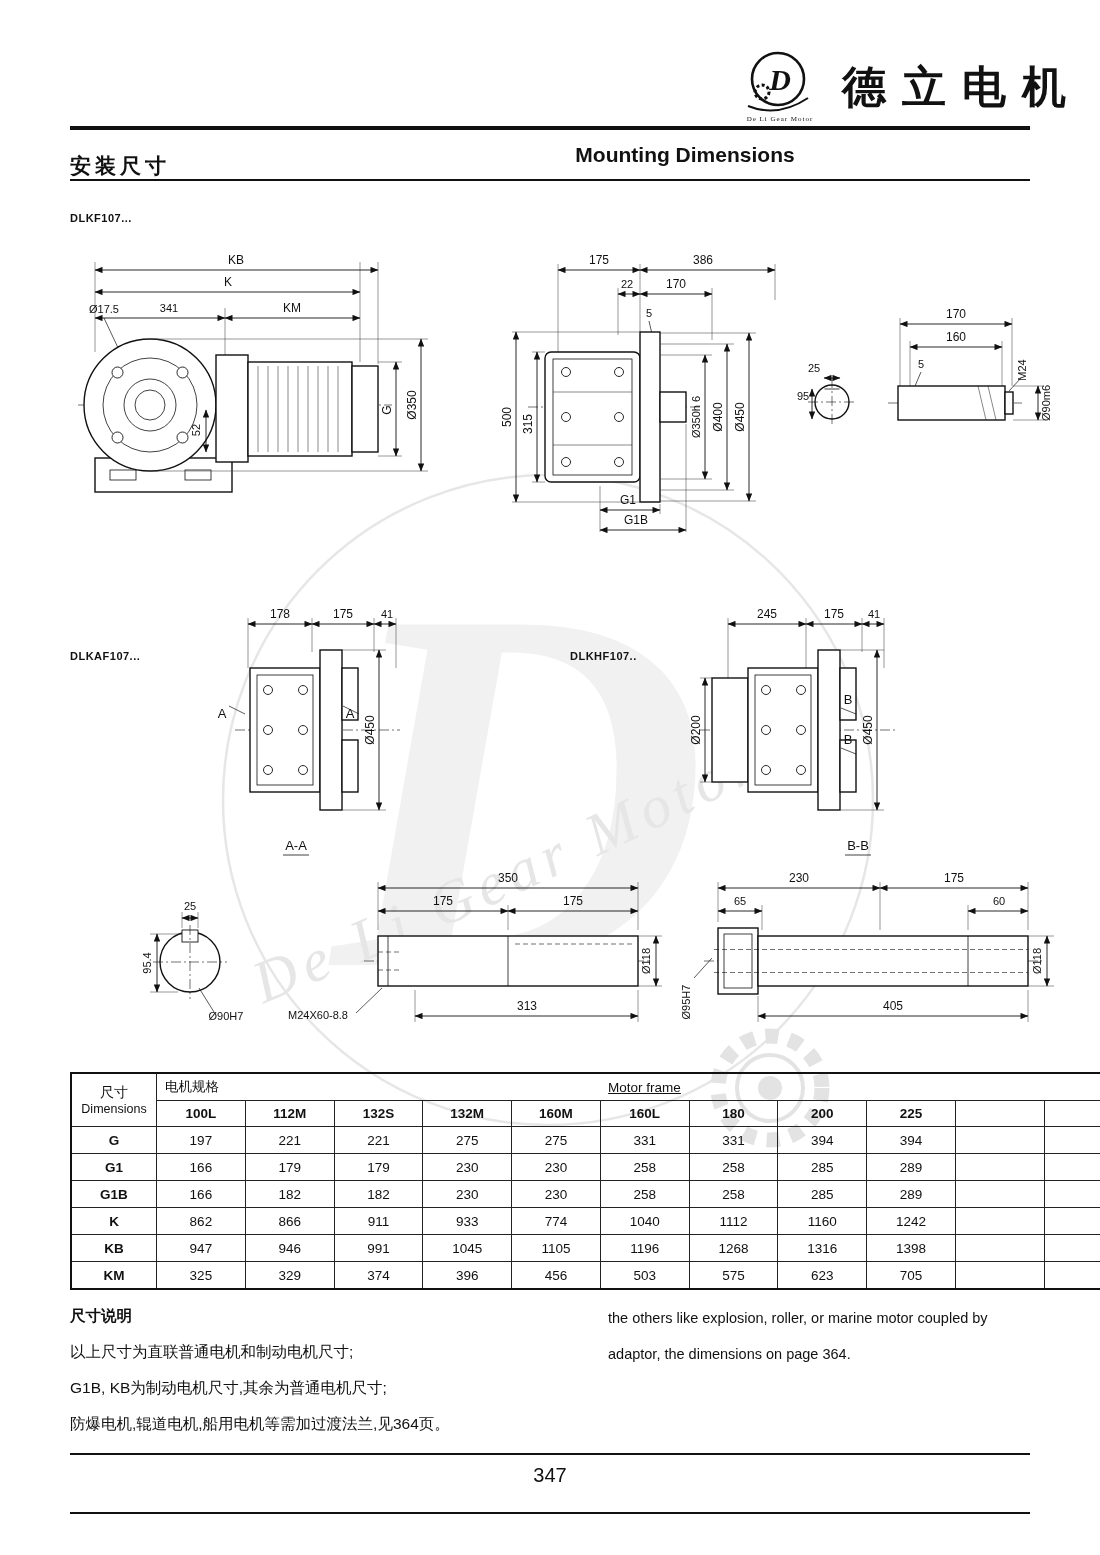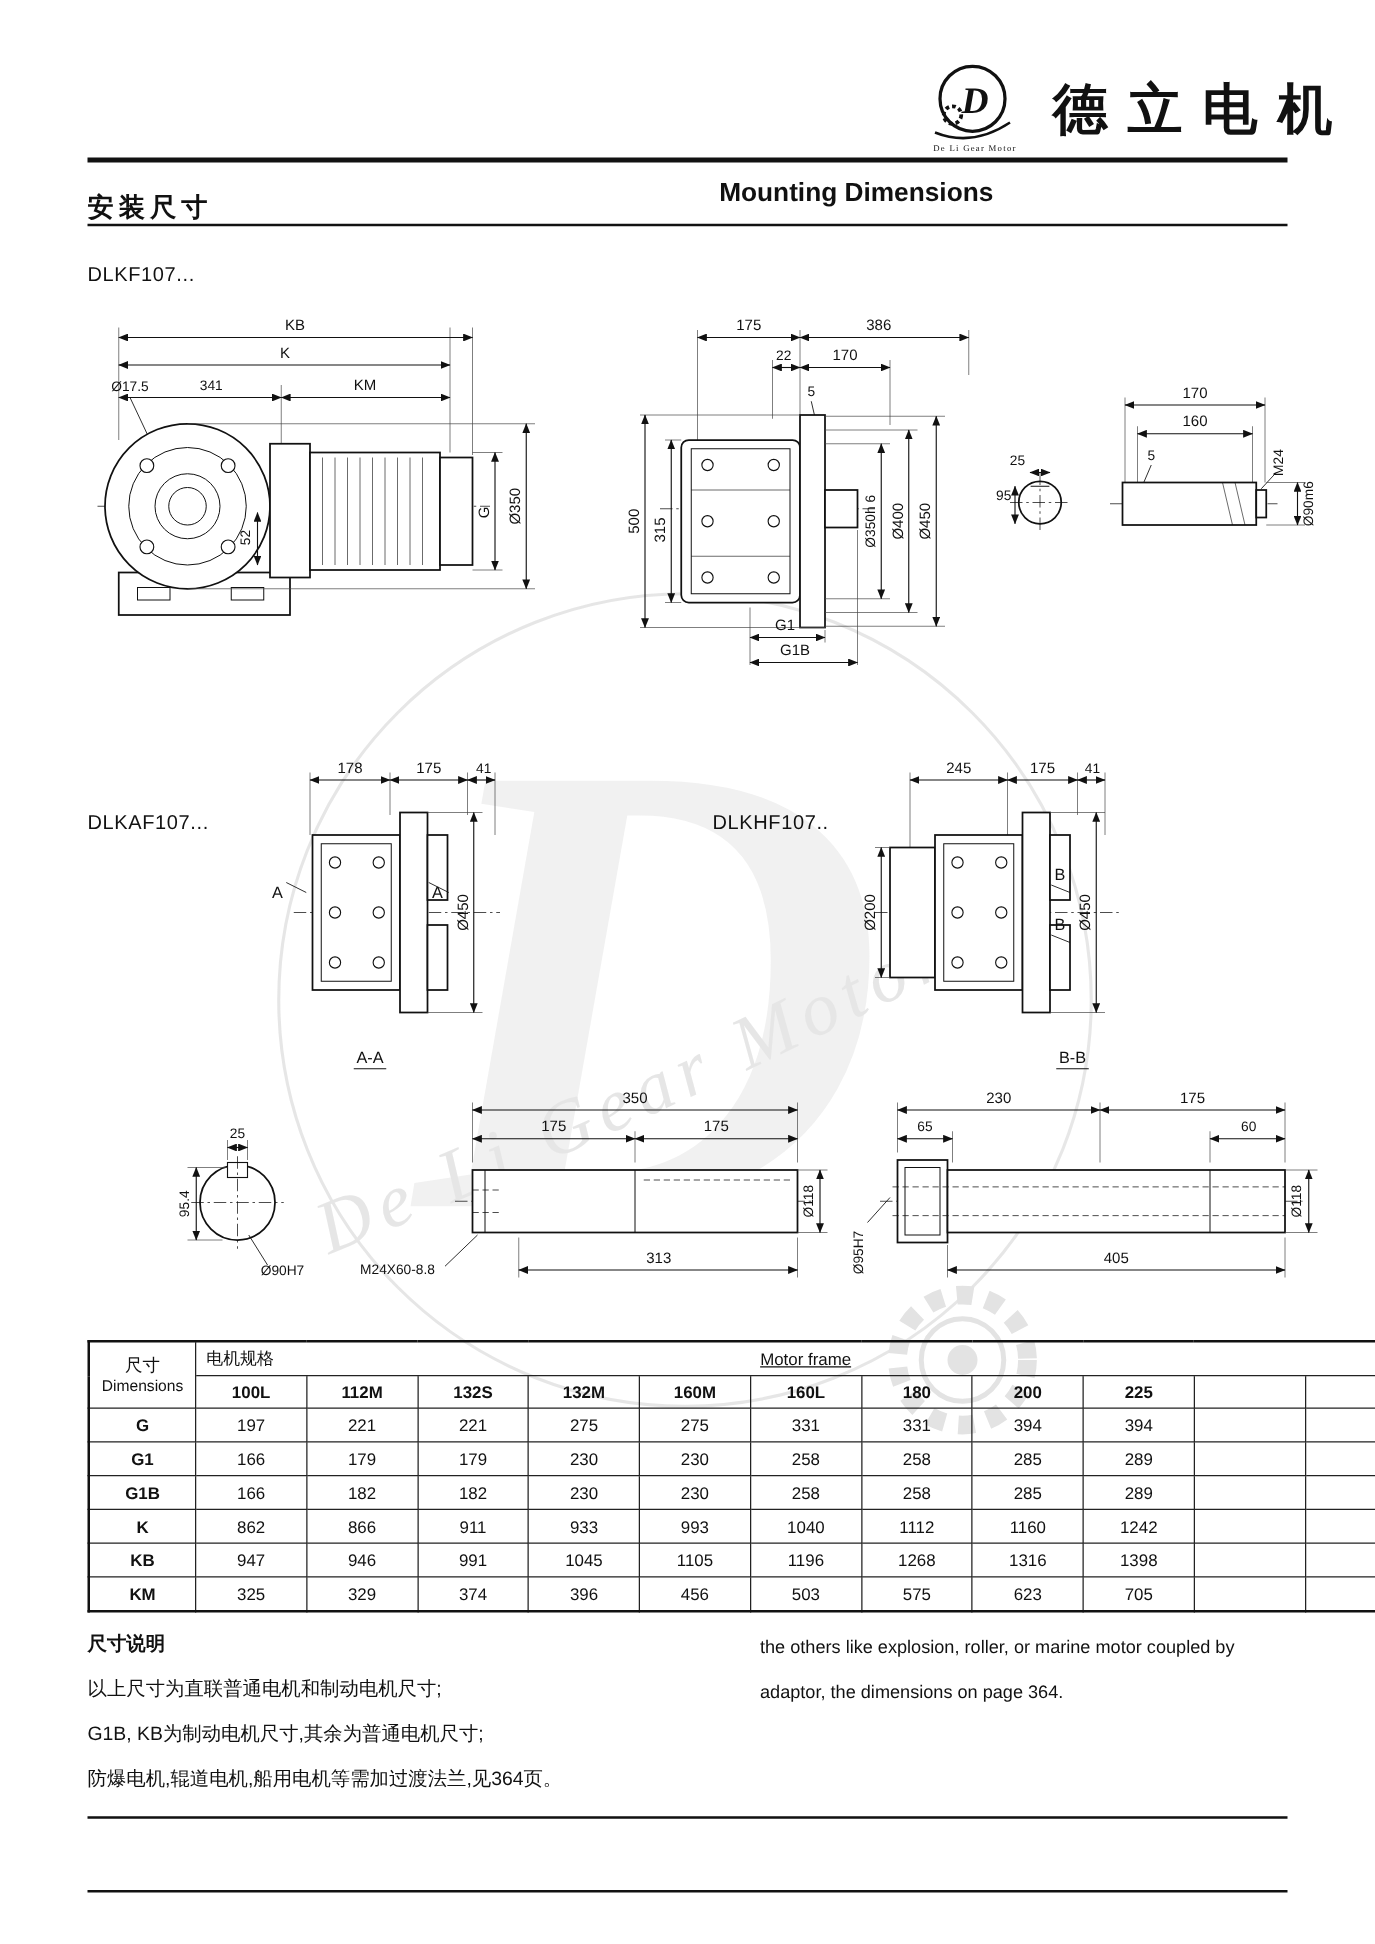--- a/index.html
+++ b/index.html
@@ -15,21 +15,21 @@
   .logo-swoosh{fill:none;stroke:#111;stroke-width:2;}
   .logo-sub{font:7px "Liberation Serif",serif;fill:#111;text-anchor:middle;letter-spacing:1px;}
   .rule{position:absolute;left:70px;width:960px;background:#111;}
   .rule.thick{top:126px;height:4px;}
   .rule.thin{top:179px;height:1.5px;}
   .rule.foot1{top:1453px;height:1.5px;}
   .rule.foot2{top:1512px;height:1.5px;}
   .title-cn{position:absolute;left:70px;top:152px;font-size:21px;font-weight:600;letter-spacing:4px;}
   .title-en{position:absolute;left:545px;top:143px;width:280px;text-align:center;
             font-size:21px;font-weight:700;}
-  .sec-label{position:absolute;font-size:16px;font-weight:400;letter-spacing:.5px;}
+  .sec-label{position:absolute;font-size:11px;font-weight:700;letter-spacing:.5px;}
   .sec-dlkf{left:70px;top:212px;}
   .sec-dlkaf{left:70px;top:650px;}
   .sec-dlkhf{left:570px;top:650px;}
   
   svg.draw{position:absolute;left:0;top:0;width:1100px;height:1555px;}
   .ext{stroke:#444;stroke-width:.55;fill:none;}
   .dim{stroke:#111;stroke-width:.9;fill:none;marker-start:url(#ar);marker-end:url(#ar);}
   .ol{fill:#fff;stroke:#111;stroke-width:1.4;}
   .ol2{fill:none;stroke:#111;stroke-width:.8;}
   .fin{stroke:#111;stroke-width:.5;}
@@ -480,21 +480,21 @@
           <td>289</td>
           <td></td>
           <td></td>
         </tr>
         <tr>
           <th>K</th>
           <td>862</td>
           <td>866</td>
           <td>911</td>
           <td>933</td>
-          <td>993</td>
+          <td>774</td>
           <td>1040</td>
           <td>1112</td>
           <td>1160</td>
           <td>1242</td>
           <td></td>
           <td></td>
         </tr>
         <tr>
           <th>KB</th>
           <td>947</td>
@@ -531,15 +531,16 @@
     <div class="note-line">以上尺寸为直联普通电机和制动电机尺寸;</div>
     <div class="note-line">G1B, KB为制动电机尺寸,其余为普通电机尺寸;</div>
     <div class="note-line">防爆电机,辊道电机,船用电机等需加过渡法兰,见364页。</div>
   </div>
   <div class="notes-en">
     <div class="note-line">the others like explosion, roller, or marine motor coupled by</div>
     <div class="note-line">adaptor, the dimensions on page 364.</div>
   </div>
 
   <div class="rule foot1"></div>
+  <div class="pageno">347</div>
   <div class="rule foot2"></div>
 
 </div>
 
 </body></html>

